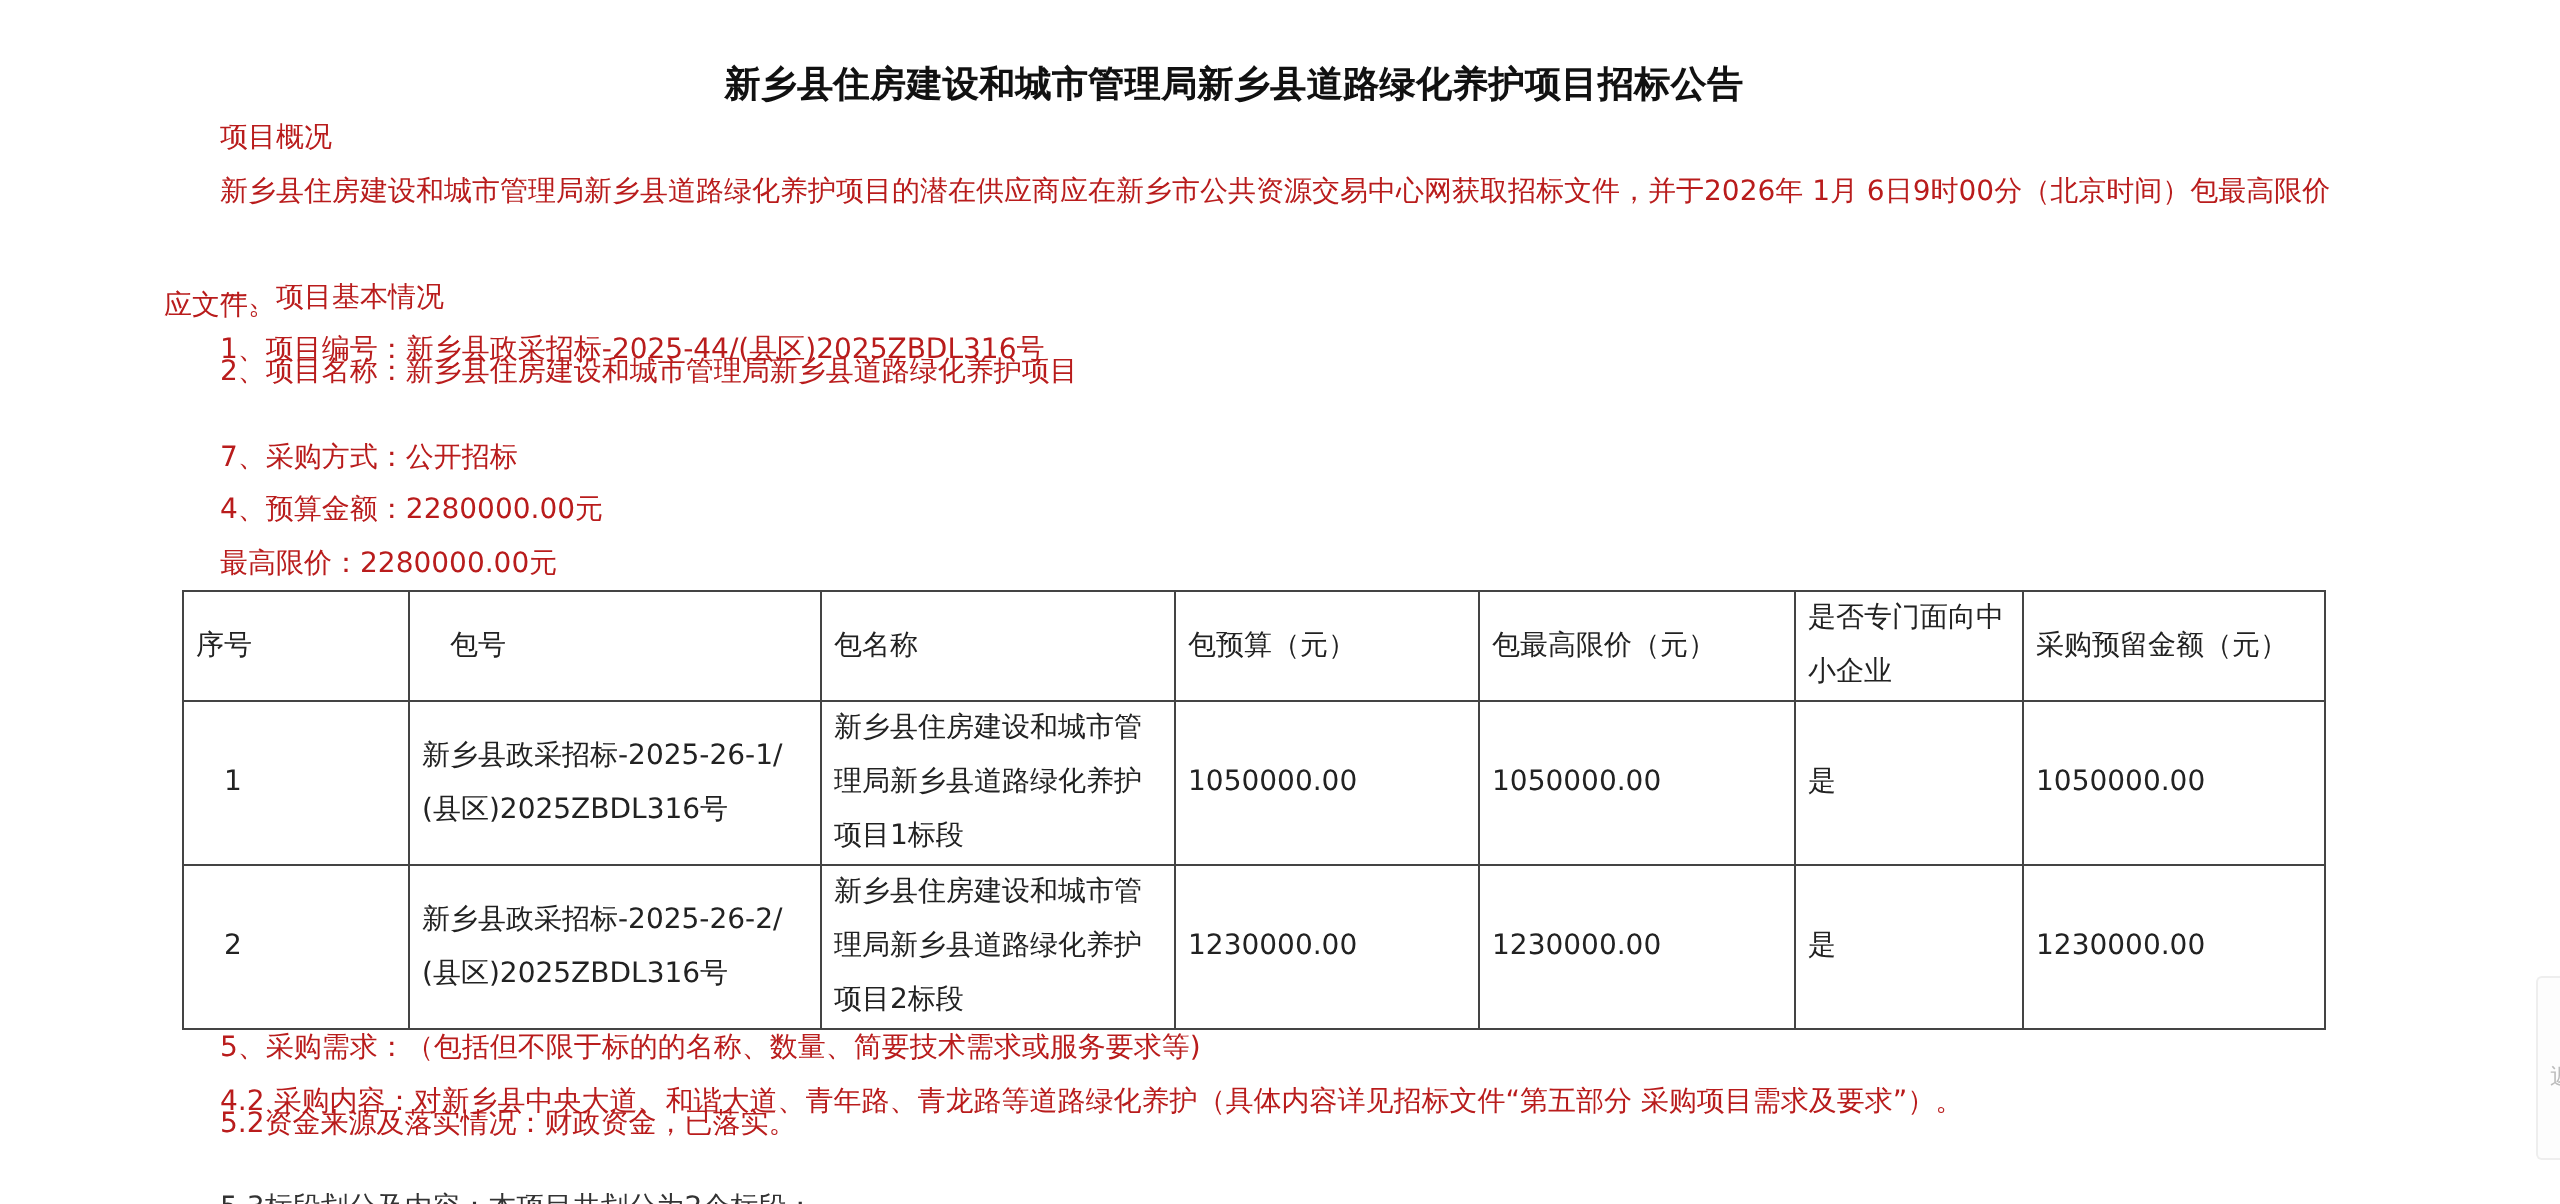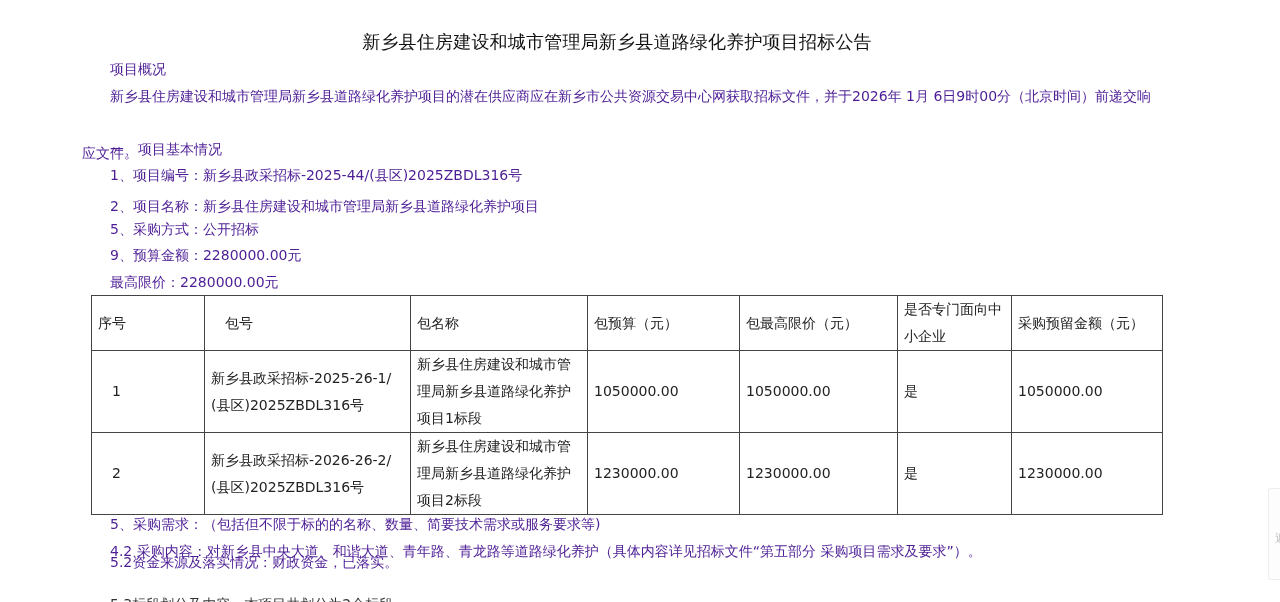--- a/index.html
+++ b/index.html
@@ -3,23 +3,23 @@
 <meta charset="utf-8">
 <style>
   html, body { margin:0; padding:0; background:#ffffff; }
   body {
     width:1280px; height:602px; overflow:hidden; position:relative;
     font-family: "DejaVu Sans", "Liberation Sans", sans-serif;
     color:#222; font-size:14px;
   }
   .title {
     position:absolute; top:30px; left:0; width:1234px; text-align:center;
-    font-size:18px; font-weight:normal; color:#111; letter-spacing:0.2px;
+    font-size:18px; font-weight:bold; color:#111; letter-spacing:0.2px;
   }
-  .line { position:absolute; white-space:nowrap; font-size:14px; color:#4c1d95; line-height:20px; }
+  .line { position:absolute; white-space:nowrap; font-size:14px; color:#b91c1c; line-height:20px; }
   .indent { left:110px; }
   .flush { left:82px; }
   table.pkg {
     position:absolute; left:91px; top:295px; width:1071px;
     border-collapse:collapse; table-layout:fixed; font-size:14px; color:#222;
   }
   table.pkg td, table.pkg th {
     border:1px solid #444; padding:0 6px; font-weight:normal; text-align:left;
     vertical-align:middle; line-height:27px; word-break:break-all;
   }
@@ -37,28 +37,28 @@
   }
   .cut { color:#333; }
 </style>
 </head>
 <body>
 
 <div>
   <div class="title">新乡县住房建设和城市管理局新乡县道路绿化养护项目招标公告</div>
 
   <div class="line indent" style="top:59px;">项目概况</div>
-  <div class="line indent" style="top:86px;">新乡县住房建设和城市管理局新乡县道路绿化养护项目的潜在供应商应在新乡市公共资源交易中心网获取招标文件，并于2026年 1月 6日9时00分（北京时间）前递交响</div>
+  <div class="line indent" style="top:86px;">新乡县住房建设和城市管理局新乡县道路绿化养护项目的潜在供应商应在新乡市公共资源交易中心网获取招标文件，并于2026年 1月 6日9时00分（北京时间）包最高限价</div>
   <div class="line flush" style="top:113px;margin-top:30px;">应文件。</div>
 
   <div class="line indent" style="top:139px;">一、项目基本情况</div>
   <div class="line indent" style="top:165px;">1、项目编号：新乡县政采招标-2025-44/(县区)2025ZBDL316号</div>
-  <div class="line indent" style="top:196px;">2、项目名称：新乡县住房建设和城市管理局新乡县道路绿化养护项目</div>
-  <div class="line indent" style="top:219px;">5、采购方式：公开招标</div>
-  <div class="line indent" style="top:245px;">9、预算金额：2280000.00元</div>
+  <div class="line indent" style="top:176px;">2、项目名称：新乡县住房建设和城市管理局新乡县道路绿化养护项目</div>
+  <div class="line indent" style="top:219px;">7、采购方式：公开招标</div>
+  <div class="line indent" style="top:245px;">4、预算金额：2280000.00元</div>
   <div class="line indent" style="top:272px;">最高限价：2280000.00元</div>
 
   <table class="pkg">
     <colgroup>
       <col style="width:113px">
         <col style="width:206px">
         <col style="width:177px">
         <col style="width:152px">
         <col style="width:158px">
         <col style="width:114px">
@@ -80,21 +80,21 @@
         <td class="pad-l">1</td>
         <td>新乡县政采招标-2025-26-1/(县区)2025ZBDL316号</td>
         <td>新乡县住房建设和城市管理局新乡县道路绿化养护项目1标段</td>
         <td>1050000.00</td>
         <td>1050000.00</td>
         <td class="c-center">是</td>
         <td>1050000.00</td>
       </tr>
       <tr>
         <td class="pad-l">2</td>
-        <td>新乡县政采招标-2026-26-2/(县区)2025ZBDL316号</td>
+        <td>新乡县政采招标-2025-26-2/(县区)2025ZBDL316号</td>
         <td>新乡县住房建设和城市管理局新乡县道路绿化养护项目2标段</td>
         <td>1230000.00</td>
         <td>1230000.00</td>
         <td class="c-center">是</td>
         <td>1230000.00</td>
       </tr>
     </tbody>
   </table>
 
   <div class="line indent" style="top:514px;">5、采购需求：（包括但不限于标的的名称、数量、简要技术需求或服务要求等)</div>

